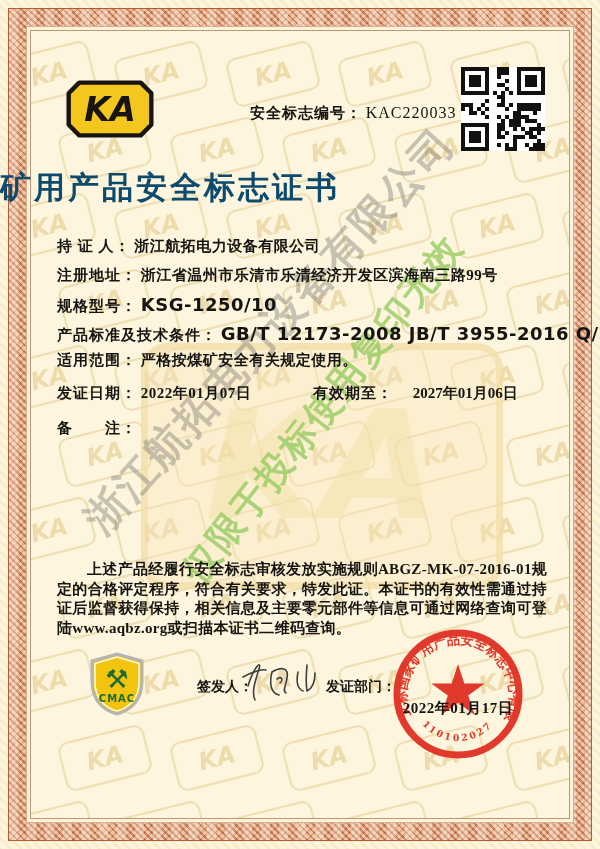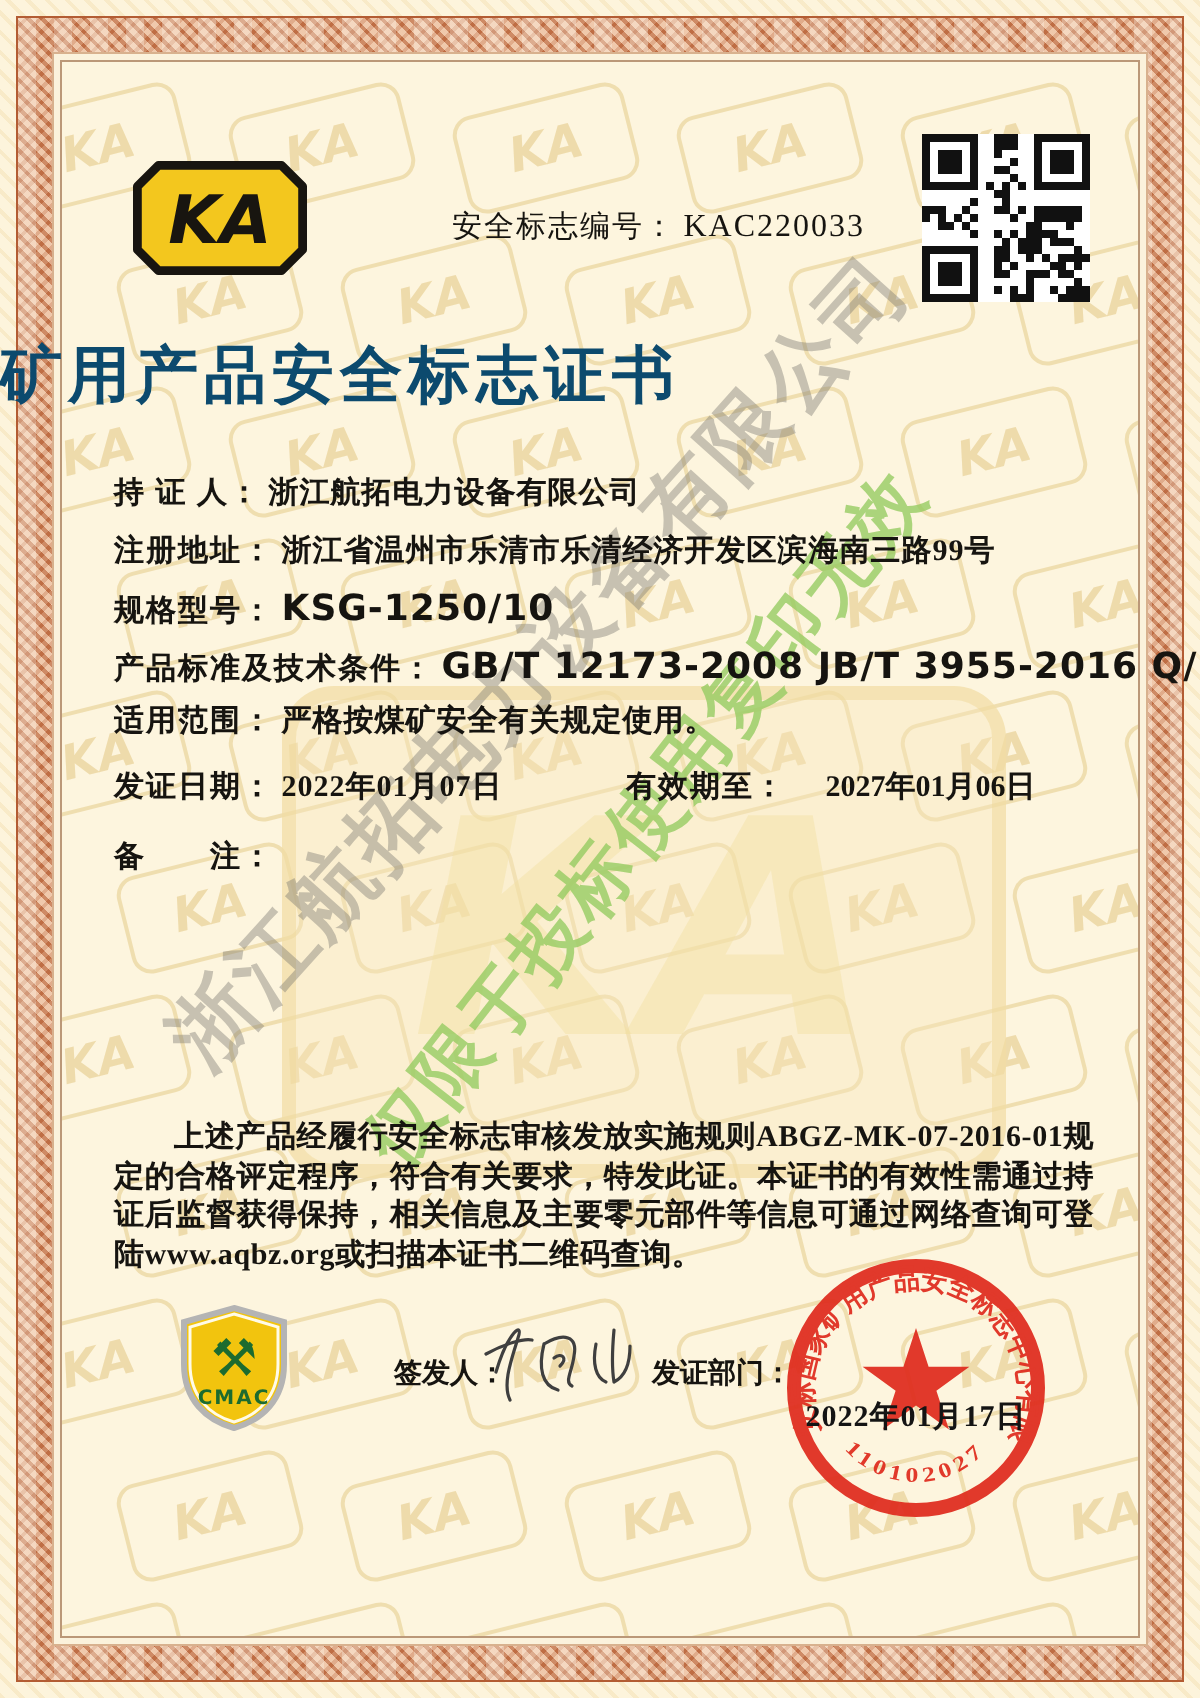--- a/index.html
+++ b/index.html
@@ -27,21 +27,21 @@
   
   .wm{position:absolute;white-space:nowrap;font-weight:bold;}
   .wm-gray{left:62px;top:468px;font-size:42px;letter-spacing:2px;color:rgba(125,122,115,.42);
     transform:rotate(-48deg);transform-origin:left center;}
   .wm-green{left:160px;top:522px;font-size:37px;letter-spacing:2px;color:rgba(148,203,95,.78);
     transform:rotate(-52deg);transform-origin:left center;}
   
   .content{position:absolute;inset:0;z-index:5;color:#161410;}
   .ka-logo{position:absolute;left:66px;top:80px;}
   .issue-line{position:absolute;left:226px;top:104px;font-size:15px;}
-  .issue-line .lab{font-weight:normal;letter-spacing:1px;}
+  .issue-line .lab{font-weight:bold;letter-spacing:1px;margin-left:24px;}
   .issue-line .num{font-family:"Liberation Serif",serif;font-size:16px;letter-spacing:1px;}
   .qr{position:absolute;left:461px;top:67px;}
   .title{position:absolute;left:0;right:0;top:167px;text-align:left;
     font-size:31px;font-weight:bold;letter-spacing:3px;color:#0c4a6e;}
   .fields{position:absolute;left:57px;top:237px;right:42px;font-size:15px;}
   .row{height:28.5px;white-space:nowrap;}
   .row .lbl{display:inline-block;min-width:72px;font-weight:bold;letter-spacing:1px;}
   .row .lbl.wide{min-width:0;}
   .row .val{font-weight:bold;letter-spacing:.5px;}
   .val-latin{font-family:"DejaVu Sans",sans-serif;font-size:18px;letter-spacing:0;}

